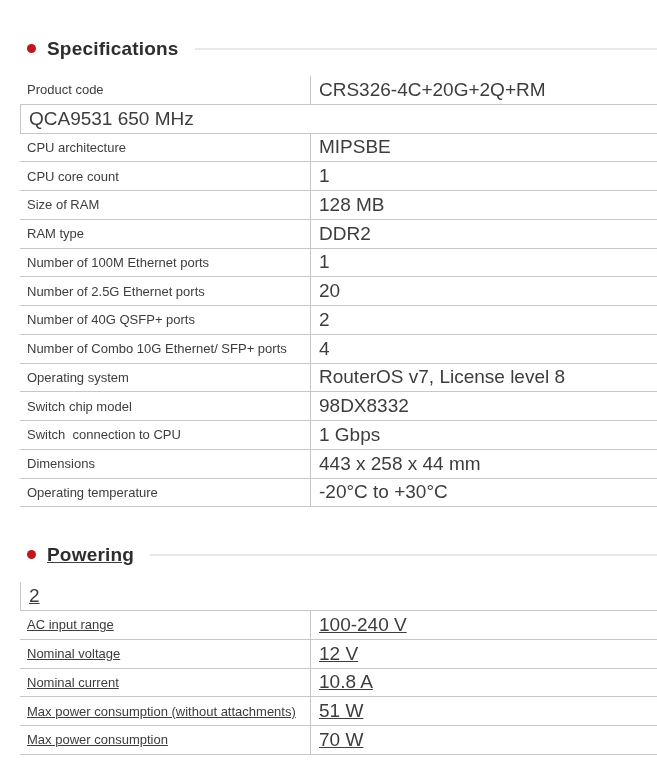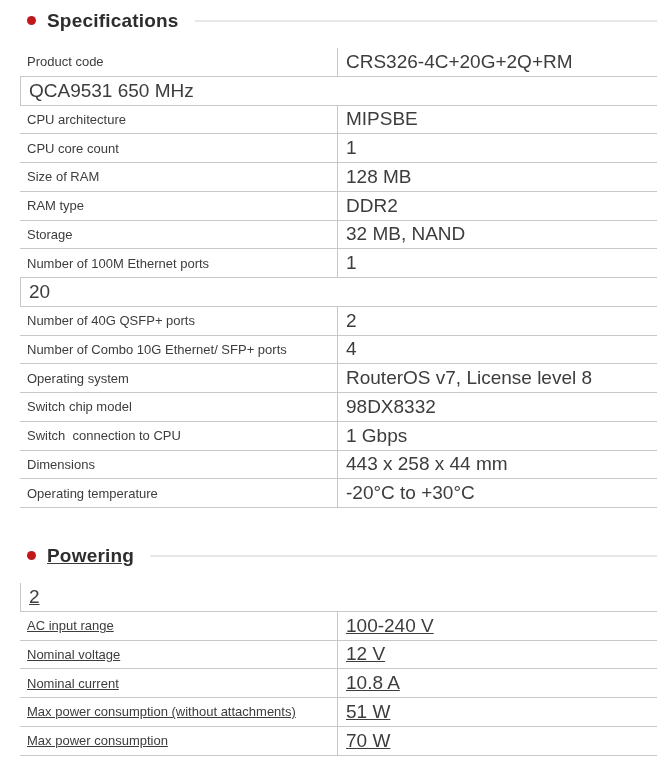--- a/index.html
+++ b/index.html
@@ -14,20 +14,21 @@
     --line: #c7c7c7;
     --rule: #e8e8e8;
   }
   .page { padding-top: 7px; }
   .section + .section { margin-top: 34px; text-decoration: underline; }
   .section-header {
     display: flex;
     align-items: center;
     height: 27px;
     padding-left: 27px;
+    margin-top: 28px;
   }
   .bullet {
     width: 9px;
     height: 9px;
     border-radius: 50%;
     background: var(--accent);
     margin-right: 11px;
     flex: 0 0 auto;
   }
   .section-title {
@@ -42,21 +43,20 @@
     height: 2px;
     background: var(--rule);
     margin-left: 16px;
   }
   .spec-table { margin: 14px 0 0 20px; }
   .spec-row {
     display: flex;
     align-items: stretch;
     height: 28.75px;
     border-bottom: 1px solid var(--line);
-    gap: 27px;
   }
   .spec-label {
     width: 290px;
     flex: 0 0 290px;
     padding-left: 7px;
     display: flex;
     align-items: center;
     font-size: 13px;
     white-space: pre-wrap;
   }
@@ -104,31 +104,28 @@
   <div class="spec-row">
     <div class="spec-label">Size of RAM</div>
     <div class="spec-value">128 MB</div>
   </div>
 
   <div class="spec-row">
     <div class="spec-label">RAM type</div>
     <div class="spec-value">DDR2</div>
   </div>
 
-  <div class="spec-row">
-    <div class="spec-label">Storage</div>
-    <div class="spec-value">32 MB, NAND</div>
-  </div>
 
   <div class="spec-row">
     <div class="spec-label">Number of 100M Ethernet ports</div>
     <div class="spec-value">1</div>
   </div>
 
   <div class="spec-row">
+    <div class="spec-label">Number of 2.5G Ethernet ports</div>
     <div class="spec-value">20</div>
   </div>
 
   <div class="spec-row">
     <div class="spec-label">Number of 40G QSFP+ ports</div>
     <div class="spec-value">2</div>
   </div>
 
   <div class="spec-row">
     <div class="spec-label">Number of Combo 10G Ethernet/ SFP+ ports</div>

